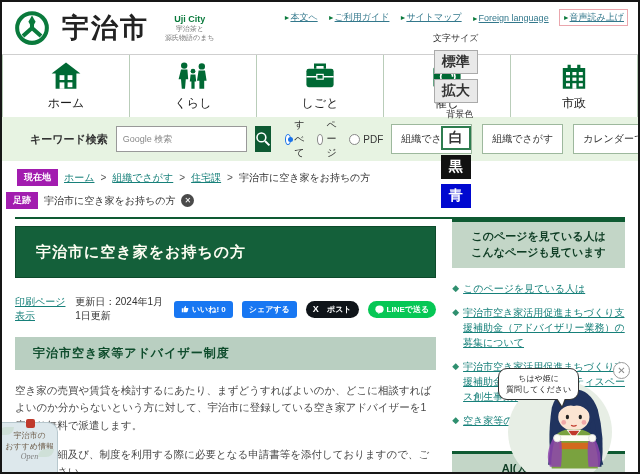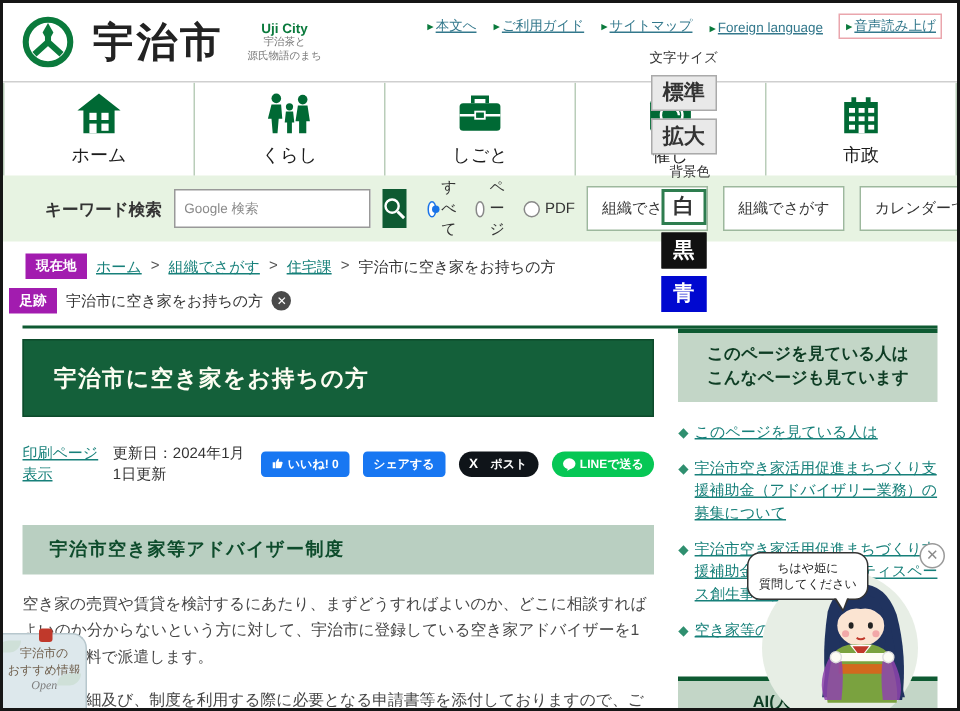--- a/index.html
+++ b/index.html
@@ -63,21 +63,21 @@
   
   .title-box { margin-top:7px; height:52px; background:#14603a; border:1px solid #0d4a2b; display:flex; align-items:center; padding-left:20px; }
   .title-box h1 { color:#fdfdf2; font-size:15px; font-weight:bold; letter-spacing:1px; }
   .toolrow { margin-top:17px; display:flex; align-items:center; gap:9px; font-size:10px; }
   .print-link { color:#17807a; text-decoration:underline; cursor:pointer; }
   .updated { color:#333; }
   .sbtn { border:none; cursor:pointer; color:#fff; font-size:8px; font-weight:bold; display:inline-flex; align-items:center; gap:3px; padding:3px 7px; white-space:nowrap; }
   .sbtn.fb { background:#1877f2; border-radius:3px; }
   .sbtn.xp { background:#0f1419; border-radius:9px; }
   .sbtn.line { background:#06c755; border-radius:9px; }
-  .sec-head { margin-top:27px; background:#b9cfc1; padding:8px 18px; }
+  .sec-head { margin-top:14px; background:#b9cfc1; padding:8px 18px; }
   .sec-head h2 { color:#0e4c2c; font-size:12px; font-weight:bold; letter-spacing:1px; }
   .para { margin-top:12px; font-size:10.5px; line-height:1.65; color:#474747; }
 
   
   .sbox { border-top:3px solid #0e5a32; }
   .sbox-head { background:#c3d6c7; padding:7px 4px; text-align:center; color:#0e3d24; font-weight:bold; font-size:11px; line-height:1.45; }
   .slinks { padding:4px 0; }
   .slink { display:flex; gap:4px; margin:9px 0; }
   .slink .dia { color:#2f8f6f; font-size:9px; line-height:1.6; }
   .slink a { font-size:10px; line-height:1.5; color:#17807a; text-decoration:underline; cursor:pointer; }

